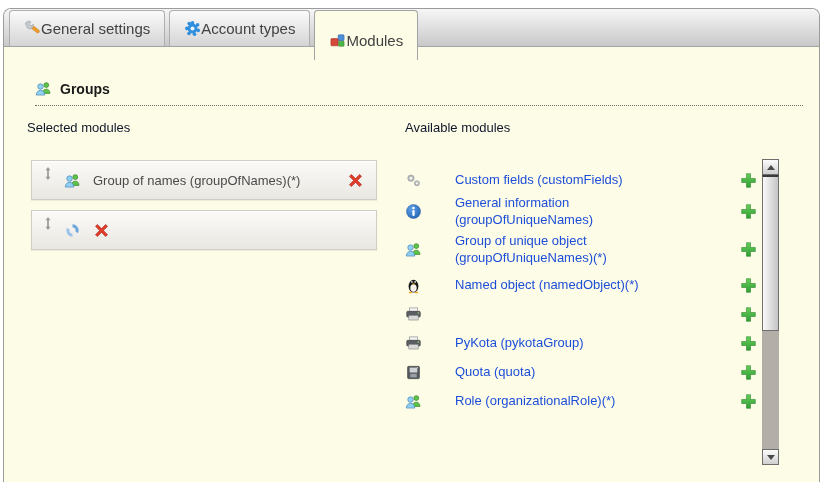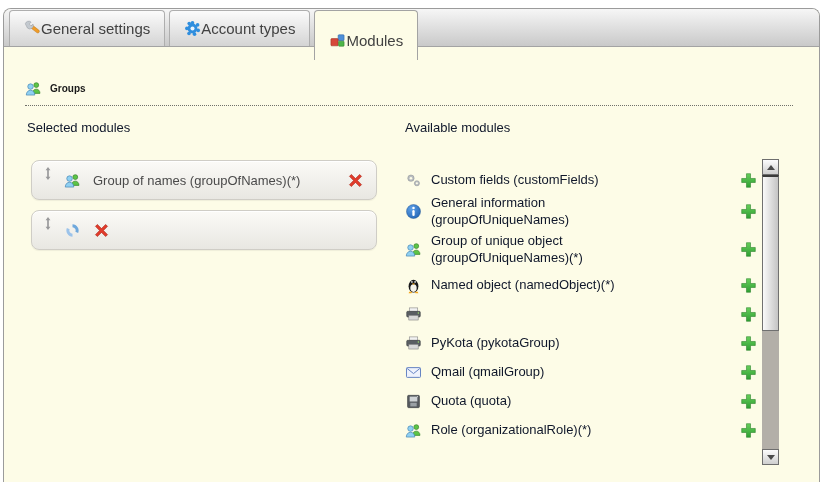--- a/index.html
+++ b/index.html
@@ -18,44 +18,44 @@
          border:1px solid #aeaeae; border-bottom:none; border-radius:4px 4px 0 0;
          background:linear-gradient(#fbfbfb,#d4d4d4); margin-right:4px; color:#424242;
          font-size:15px; cursor:pointer; white-space:nowrap; }
   .tab.active { background:var(--panel-bg,#fdfce7); height:50px; align-items:center; padding-top:9px;
                 position:relative; z-index:5; border-color:#a3a3a3; }
 
   .icon { display:inline-block; line-height:0; }
   .icon svg { width:100%; height:100%; display:block; }
   .i16 { width:17px; height:17px; }
 
-  .section-heading { position:absolute; left:21px; top:71px; width:768px; padding-bottom:8px;
+  .section-heading { position:absolute; left:31px; top:71px; width:768px; padding-bottom:8px;
                      border-bottom:1px dotted #70706a; display:flex; align-items:center; gap:8px;
-                     font-weight:bold; font-size:10px; color:#1a1a1a; }
+                     font-weight:bold; font-size:14px; color:#1a1a1a; }
 
   .col-label { position:absolute; top:111px; color:#0f172a; }
   .col-label.sel { left:23px; }
   .col-label.avail { left:401px; }
 
   .selected-list { position:absolute; left:27px; top:151px; width:346px; display:flex;
                    flex-direction:column; gap:10px; }
-  .selected-item { height:40px; box-sizing:border-box; border:1px solid #cfcdc6; border-radius:8px;
+  .selected-item { height:40px; box-sizing:border-box; border:1px solid #cfcdc6; border-radius:0;
                    background:linear-gradient(#fbfaf7,#e8e7e2);
                    box-shadow:inset 0 1px 0 #ffffff, 0 1px 1px rgba(0,0,0,0.06);
                    display:flex; align-items:center; padding:0 12px; cursor:move; }
   .selected-item .drag { width:8px; height:13px; margin-right:12px; align-self:flex-start; margin-top:6px; cursor:ns-resize; }
   .selected-item .i16 { margin-right:12px; }
   .selected-item .label { flex:1; color:#4a4a4a; }
   .selected-item .delete-btn { width:17px; height:17px; cursor:pointer; line-height:0; }
 
   .available-list { position:absolute; left:401px; top:157px; width:352px; }
   .avail-row { display:flex; align-items:center; min-height:29px; }
   .avail-row.two-line { min-height:42px; }
   .avail-row .i16 { margin-right:9px; flex:0 0 auto; }
-  .avail-row .label { color:#0f172a; max-width:252px; line-height:1.3; }
+  .avail-row .label { color:#1d4ed8; max-width:252px; line-height:1.3;margin-left:24px; }
   .avail-row .plus-btn { width:17px; height:17px; margin-left:auto; cursor:pointer; flex:0 0 auto; line-height:0; }
 
   .scrollbar { position:absolute; left:758px; top:150px; width:17px; height:306px;
                display:flex; flex-direction:column; }
   .scroll-btn { height:16px; box-sizing:border-box; border:1px solid #6e6e6e;
                 background:linear-gradient(#fcfcfc,#cfcfcf); display:flex; align-items:center;
                 justify-content:center; cursor:pointer; flex:0 0 auto; }
   .scroll-track { flex:1; background:var(--scroll-track,#b3afa8); position:relative; }
   .scroll-thumb { position:absolute; left:0; top:0; width:100%; height:156px; box-sizing:border-box;
                   background:linear-gradient(90deg,#fafafa,#c4c4c4); border:1px solid #707070;
@@ -309,40 +309,20 @@
                   <stop offset="1" stop-color="#2f9e33"></stop>
                 </linearGradient>
               </defs>
               <path d="M6.1 1.6h3.8v4.5h4.5v3.8H9.9v4.5H6.1V9.9H1.6V6.1h4.5z" fill="url(#pg)" stroke="#1f7a21" stroke-width="0.5"></path>
             </svg>
           </span>
         </div>
         <div class="avail-row">
           <span class="icon i16">
             <svg viewBox="0 0 16 16">
-              <rect x="1.4" y="3.4" width="13.2" height="9.2" rx="0.8" fill="#eef2fc" stroke="#5f7fc0" stroke-width="0.9"></rect>
-              <path d="M2 4.2L8 9l6-4.8" fill="none" stroke="#5f7fc0" stroke-width="0.9"></path>
-            </svg>
-          </span>
-          <span class="label">Qmail (qmailGroup)</span>
-          <span class="icon plus-btn">
-            <svg viewBox="0 0 16 16">
-              <defs>
-                <linearGradient id="pg" x1="0" y1="0" x2="0" y2="1">
-                  <stop offset="0" stop-color="#66cf5a"></stop>
-                  <stop offset="1" stop-color="#2f9e33"></stop>
-                </linearGradient>
-              </defs>
-              <path d="M6.1 1.6h3.8v4.5h4.5v3.8H9.9v4.5H6.1V9.9H1.6V6.1h4.5z" fill="url(#pg)" stroke="#1f7a21" stroke-width="0.5"></path>
-            </svg>
-          </span>
-        </div>
-        <div class="avail-row">
-          <span class="icon i16">
-            <svg viewBox="0 0 16 16">
               <rect x="2.4" y="2.2" width="11.2" height="11.6" rx="1" fill="#565a5f" stroke="#2e3134" stroke-width="0.5"></rect>
               <rect x="4.4" y="3.4" width="7.2" height="4.6" fill="#cfd3d6"></rect>
               <rect x="5" y="9.2" width="6" height="3.4" fill="#9aa0a5"></rect>
               <circle cx="11.8" cy="3.4" r="0.5" fill="#ddd"></circle>
             </svg>
           </span>
           <span class="label">Quota (quota)</span>
           <span class="icon plus-btn">
             <svg viewBox="0 0 16 16">
               <defs>

